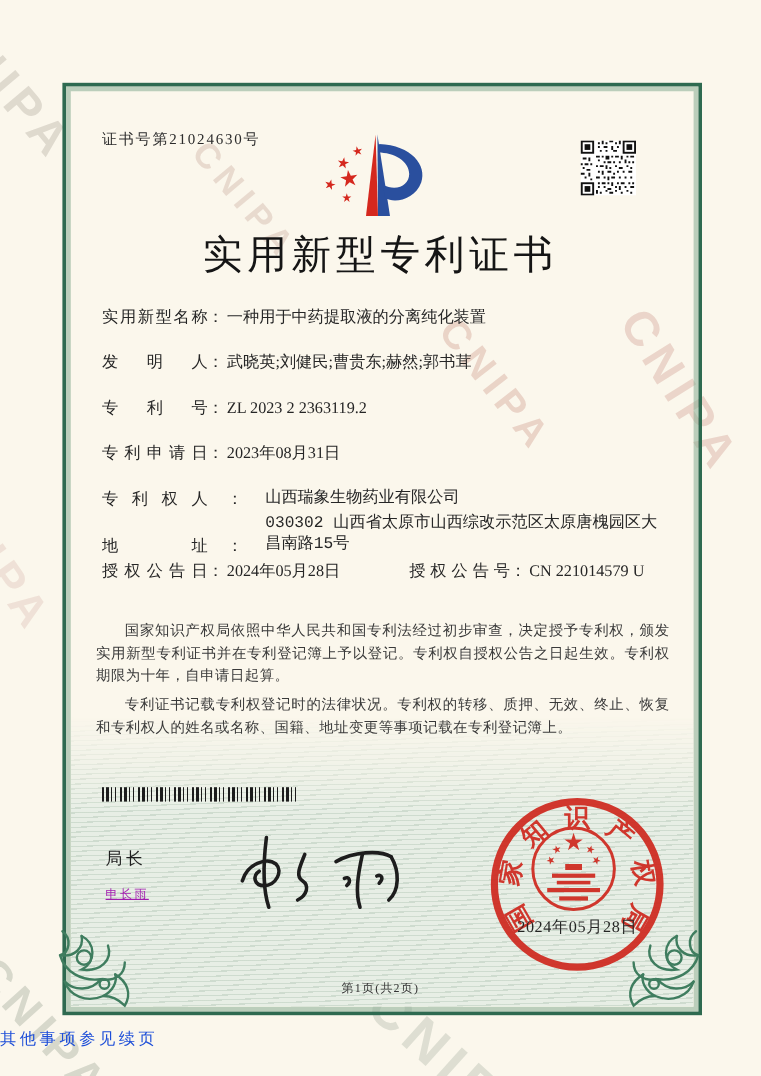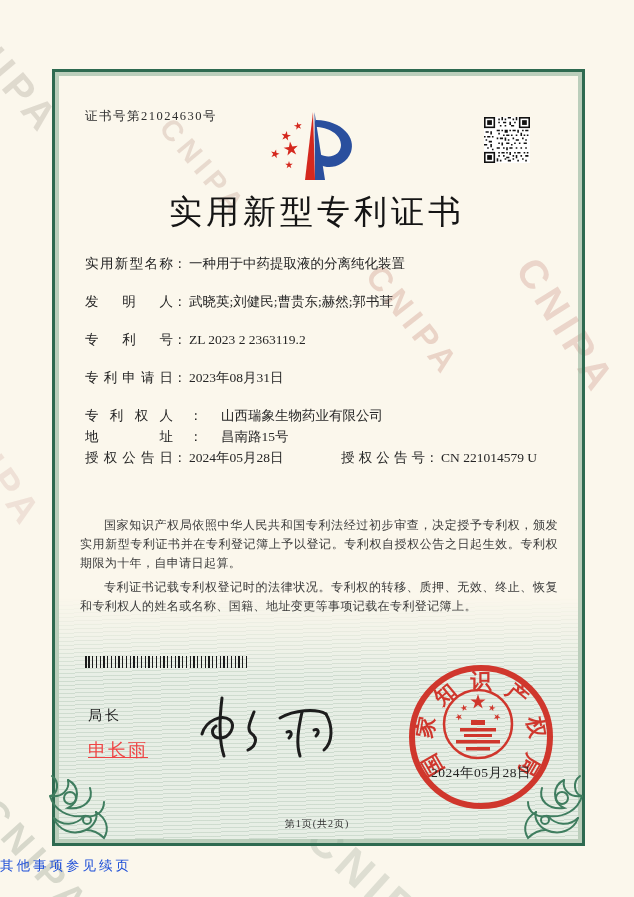--- a/index.html
+++ b/index.html
@@ -48,39 +48,39 @@
     position:absolute;left:0;top:190px;width:634px;text-align:center;
     font-size:33px;font-weight:400;letter-spacing:4px;color:#151515;
   }
   
   .fields{position:absolute;left:85px;top:255px;width:470px;font-size:13.5px;line-height:18px;color:#262626;}
   .frow{display:flex;align-items:flex-end;margin-bottom:20px;}
   .frow.tight{margin-bottom:3px;gap:16px;}
   .flabel{display:inline-block;width:88px;text-align:justify;text-align-last:justify;flex:none;}
   .fcolon{display:inline-block;width:16px;flex:none;}
   .fval{flex:1;}
-  .fval .vline{display:block;}
+  .fval .vline{display:block;font-family:Liberation Mono, monospace;}
   .w140{flex:none;width:142px;}
   .flabel2{display:inline-block;width:84px;text-align:justify;text-align-last:justify;flex:none;margin-left:10px;}
   
   .paras{position:absolute;left:80px;top:516px;width:478px;font-size:12px;line-height:19px;
     color:#3a3a3a;text-align:justify;letter-spacing:.4px;}
   .paras p{margin:0 0 5px 0;text-indent:2em;}
   
   .barcode{
     position:absolute;left:85px;top:656px;width:164px;height:12px;
     background:repeating-linear-gradient(90deg,
       #1c1c1c 0 1.5px,transparent 1.5px 3px,
       #1c1c1c 3px 5.5px,transparent 5.5px 7.5px,
       #1c1c1c 7.5px 8.5px,transparent 8.5px 11px,
       #1c1c1c 11px 12px,transparent 12px 15px);
   }
   
   .sig-title{position:absolute;left:88px;top:707px;font-size:14px;letter-spacing:3px;color:#1f1f1f;}
-  .sig-name{position:absolute;left:88px;top:738px;font-size:18px;letter-spacing:2px;color:#ef4444;text-decoration:underline;}
+  .sig-name{position:absolute;left:88px;top:738px;font-size:10px;letter-spacing:2px;color:#a21caf;text-decoration:underline;}
   .sig-script{position:absolute;left:192px;top:692px;}
   
   .seal{position:absolute;left:406px;top:660px;}
   
   .pagefoot{position:absolute;left:0;top:817px;width:634px;text-align:center;font-size:10px;letter-spacing:1px;color:#333;}
   .contnote{position:absolute;left:0;top:857px;width:634px;text-align:left;font-size:13.5px;letter-spacing:3px;color:#1d4ed8;}
   .flourish{position:absolute;}
 </style>
 </head>
 <body>
@@ -175,20 +175,21 @@
       <span class="flabel">专利权人</span>
         <span class="fcolon">：</span>
       <span class="fval">
         <span class="vline">山西瑞象生物药业有限公司</span>
       </span>
     </div>
     <div class="frow tight">
       <span class="flabel">地址</span>
         <span class="fcolon">：</span>
       <span class="fval">
+        <span class="vline">030302 山西省太原市山西综改示范区太原唐槐园区大</span>
         <span class="vline">昌南路15号</span>
       </span>
     </div>
     <div class="frow">
       <span class="flabel">授权公告日</span>
         <span class="fcolon">：</span>
       <span class="fval w140">2024年05月28日</span>
       <span class="flabel2">授权公告号</span>
         <span class="fcolon">：</span>
       <span class="fval">CN 221014579 U</span>

